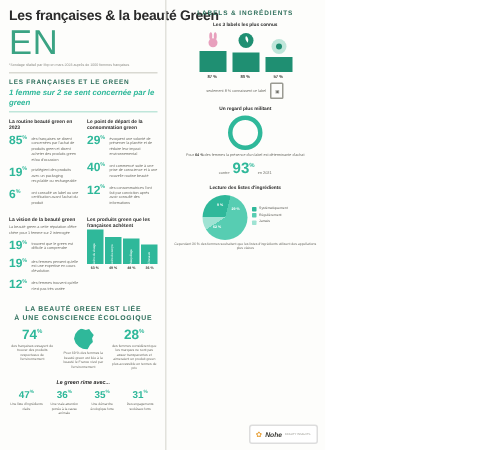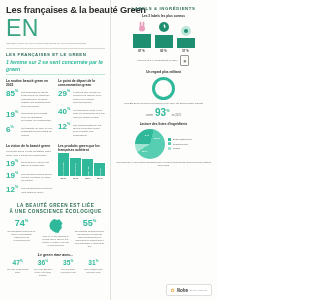--- a/index.html
+++ b/index.html
@@ -337,21 +337,21 @@
     <div class="trio">
       <div class="trio-item">
         <div class="trio-num"><span>74</span><sup>%</sup></div>
         <div class="trio-txt">des françaises essayent de trouver des produits respectueux de l'environnement</div>
       </div>
       <div class="trio-item">
         <div class="france"></div>
         <div class="trio-txt">Pour 69 % des femmes la beauté green est liée à la beauté le France vivel par l'environnement</div>
       </div>
       <div class="trio-item">
-        <div class="trio-num"><span>55</span><sup>%</sup></div>
+        <div class="trio-num"><span>28</span><sup>%</sup></div>
         <div class="trio-txt">des femmes considèrent que les marques ne sont pas assez transparentes et aimeraient un produit green plus accessible en termes de prix</div>
       </div>
     </div>
 
     <div class="rime-head">Le green rime avec...</div>
     <div class="quad">
       <div class="quad-item">
         <div class="quad-num"><span>47</span><sup>%</sup></div>
         <div class="quad-txt">Une liste d'ingrédients claire</div>
       </div>

